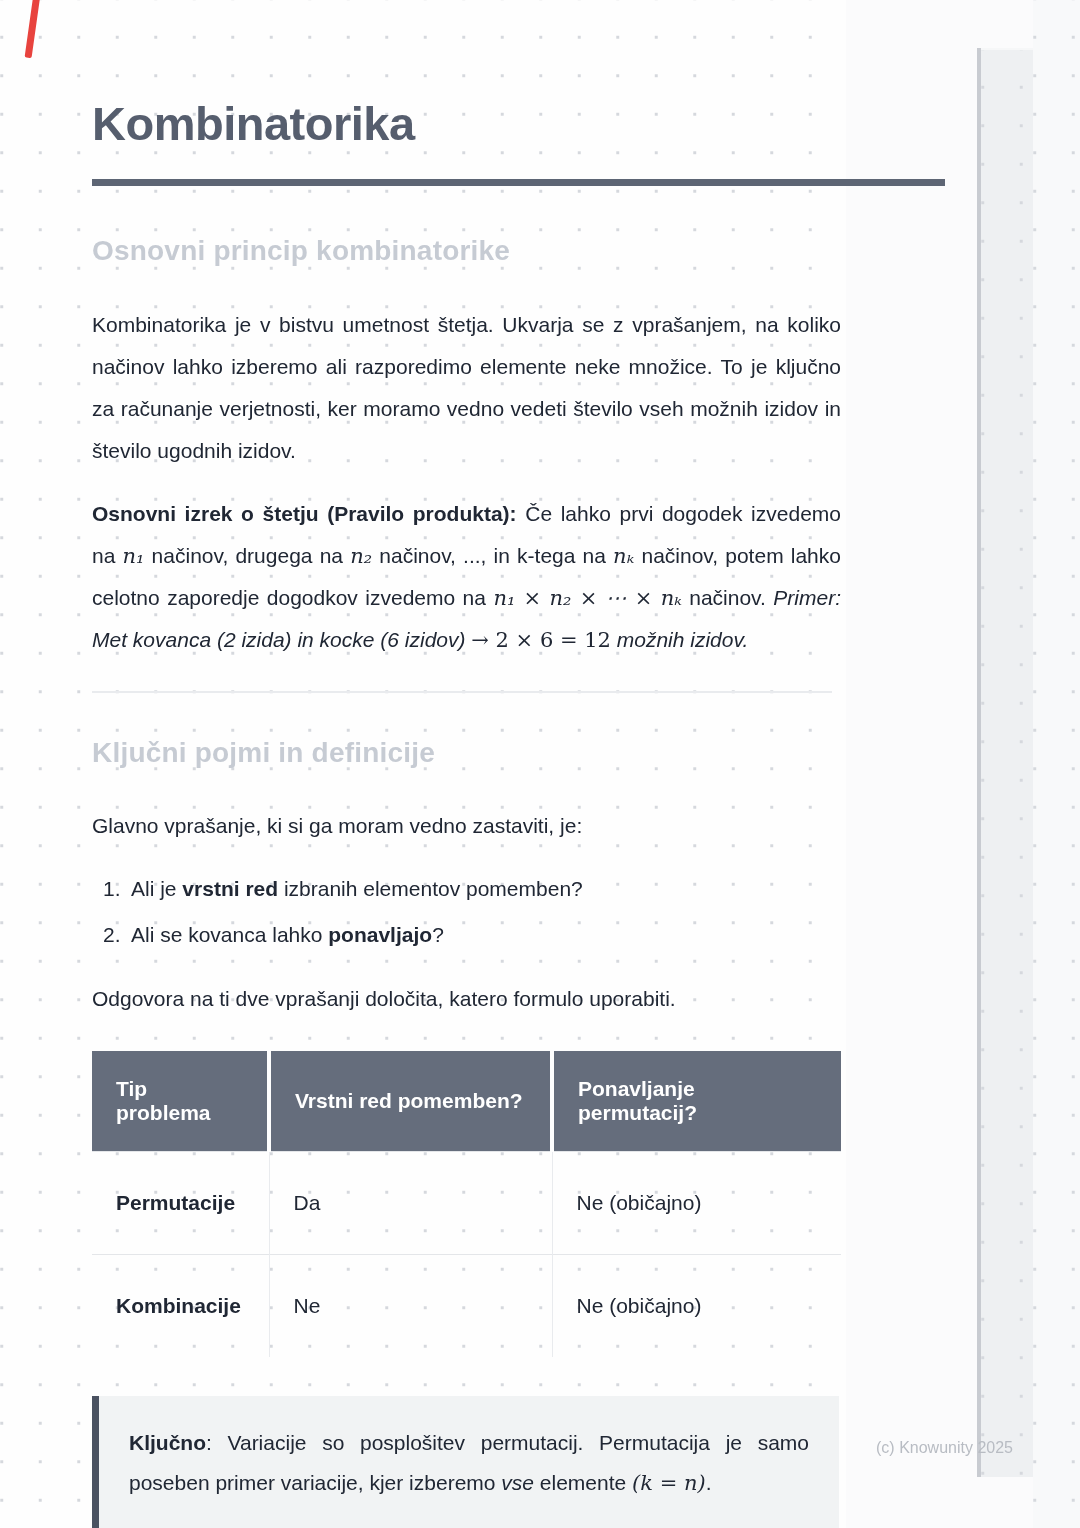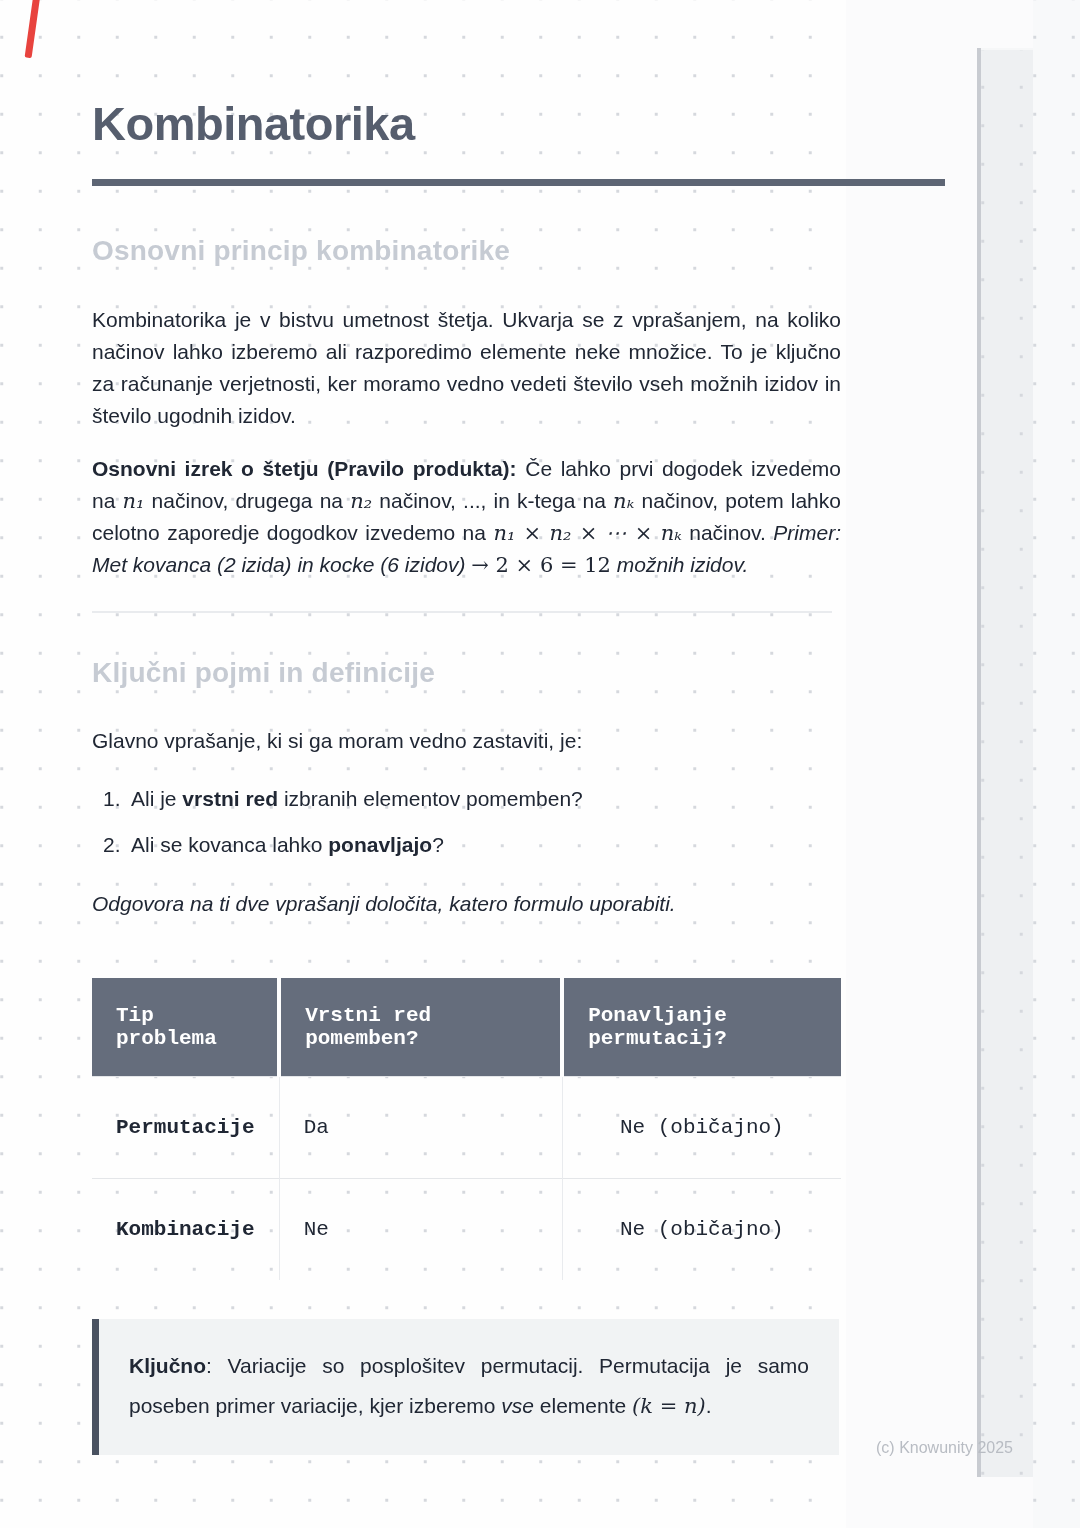--- a/index.html
+++ b/index.html
@@ -70,28 +70,28 @@
   .h2 {
     font-size: 28px;
     font-weight: 700;
     color: #c6cbd3;
     letter-spacing: 0.2px;
   }
   .h2-first { margin-top: 49px; }
   .h2-second { margin-top: 44px; }
   .body-text {
     font-size: 21px;
-    line-height: 32px;
+    line-height: 42px;
     text-align: justify;
     color: #202734;
   }
   .p-intro { margin-top: 37px; }
   .p-theorem { margin-top: 21px; }
   .p-question { margin-top: 36px; text-align: left; }
-  .p-answer { margin-top: 30px; text-align: left; font-style: italic; }
+  .p-answer { margin-top: 30px; text-align: left; }
   .math {
     font-family: "DejaVu Serif", serif;
     font-style: italic;
     font-size: 21px;
   }
   .math-up {
     font-family: "DejaVu Serif", serif;
     font-style: normal;
     font-size: 21px;
   }
@@ -108,42 +108,41 @@
     font-size: 21px;
     line-height: 26px;
     margin-bottom: 20px;
   }
   .num-item .num {
     width: 28px;
     margin-left: 11px;
     flex: none;
   }
   .def-table {
-    margin-top: 58px;
+    margin-top: 31px;
     width: 749px;
     border-collapse: collapse;
     font-size: 21px;
-    font-family: Liberation Mono, monospace;
   }
   .def-table th {
     background: #656d7c;
     color: #ffffff;
     font-weight: 700;
     text-align: left;
     padding: 26px 24px;
     border-right: 4px solid #fefefe;
   }
   .def-table th:last-child { border-right: none; }
   .def-table td {
     padding: 39px 24px;
     border-top: 1px solid #e4e6e9;
     border-right: 1px solid #e9ebee;
     color: #202734;
   }
-  .def-table td:last-child { border-right: none; text-align: center; }
+  .def-table td:last-child { border-right: none; }
   .def-table td.row-head { font-weight: 700; }
   .def-table tr.alt td { background: #f5f7f9; }
   .callout {
     margin-top: 39px;
     width: 747px;
     background: #f1f3f4;
     border-left: 7px solid #4a5261;
     padding: 27px 30px 29px 30px;
     font-size: 21px;
     line-height: 40px;

